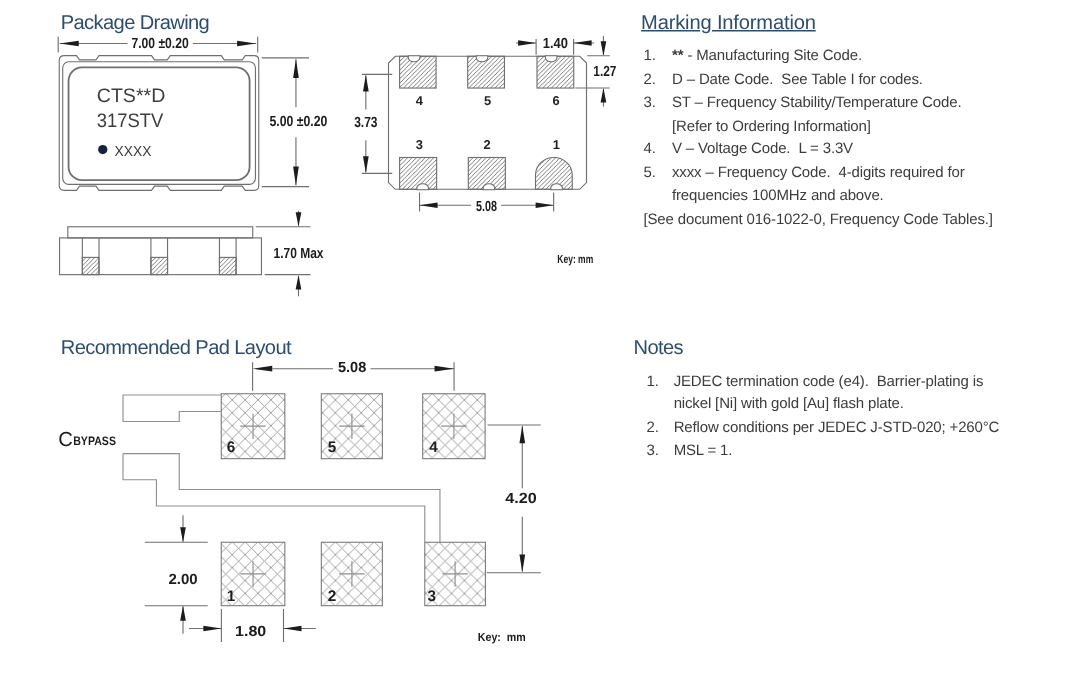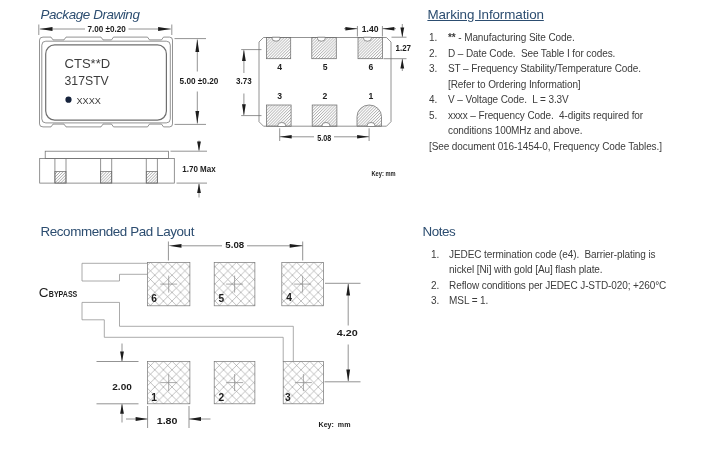--- a/index.html
+++ b/index.html
@@ -7,34 +7,34 @@
        font-family:"Liberation Sans", sans-serif;}
   .hd{position:absolute;color:#2c4d70;font-size:13.4px;letter-spacing:-0.4px;}
   .list{position:absolute;font-size:10px;color:#3c3c3c;line-height:15.55px;letter-spacing:-0.1px;}
   .n{display:inline-block;width:19px;letter-spacing:0;}
   .c{padding-left:19px;}
   svg{position:absolute;left:0;top:0;}
   text{font-family:"Liberation Sans", sans-serif;}
 </style>
 </head>
 <body>
-<div class="hd" style="left:40.5px;top:7px;font-style:italic;">Package Drawing</div>
+<div class="hd" style="left:40.5px;top:7px;">Package Drawing</div>
 <div class="hd" style="left:427.4px;top:7px;letter-spacing:-0.1px;text-decoration:underline;">Marking Information</div>
 <div class="hd" style="left:40.5px;top:223.5px;">Recommended Pad Layout</div>
 <div class="hd" style="left:422.4px;top:223.5px;">Notes</div>
 
 <div class="list" style="left:429px;top:30.2px;width:293px;">
   <div><span class="n">1.</span><b>**</b> - Manufacturing Site Code.</div>
   <div><span class="n">2.</span>D – Date Code.&nbsp; See Table I for codes.</div>
   <div><span class="n">3.</span>ST – Frequency Stability/Temperature Code.</div>
   <div class="c">[Refer to Ordering Information]</div>
   <div><span class="n">4.</span>V – Voltage Code.&nbsp; L = 3.3V</div>
   <div><span class="n">5.</span>xxxx – Frequency Code.&nbsp; 4-digits required for</div>
-  <div class="c">conditions 100MHz and above.</div>
-  <div>[See document 016-1454-0, Frequency Code Tables.]</div>
+  <div class="c">frequencies 100MHz and above.</div>
+  <div>[See document 016-1022-0, Frequency Code Tables.]</div>
 </div>
 
 <div class="list" style="left:431px;top:246.6px;width:293px;">
   <div><span class="n" style="width:18.1px;">1.</span>JEDEC termination code (e4).&nbsp; Barrier-plating is</div>
   <div class="c" style="padding-left:18.1px;">nickel [Ni] with gold [Au] flash plate.</div>
   <div><span class="n" style="width:18.1px;">2.</span>Reflow conditions per JEDEC J-STD-020; +260°C</div>
   <div><span class="n" style="width:18.1px;">3.</span>MSL = 1.</div>
 </div>
 
 <svg width="722" height="450" viewBox="0 0 722 450">

